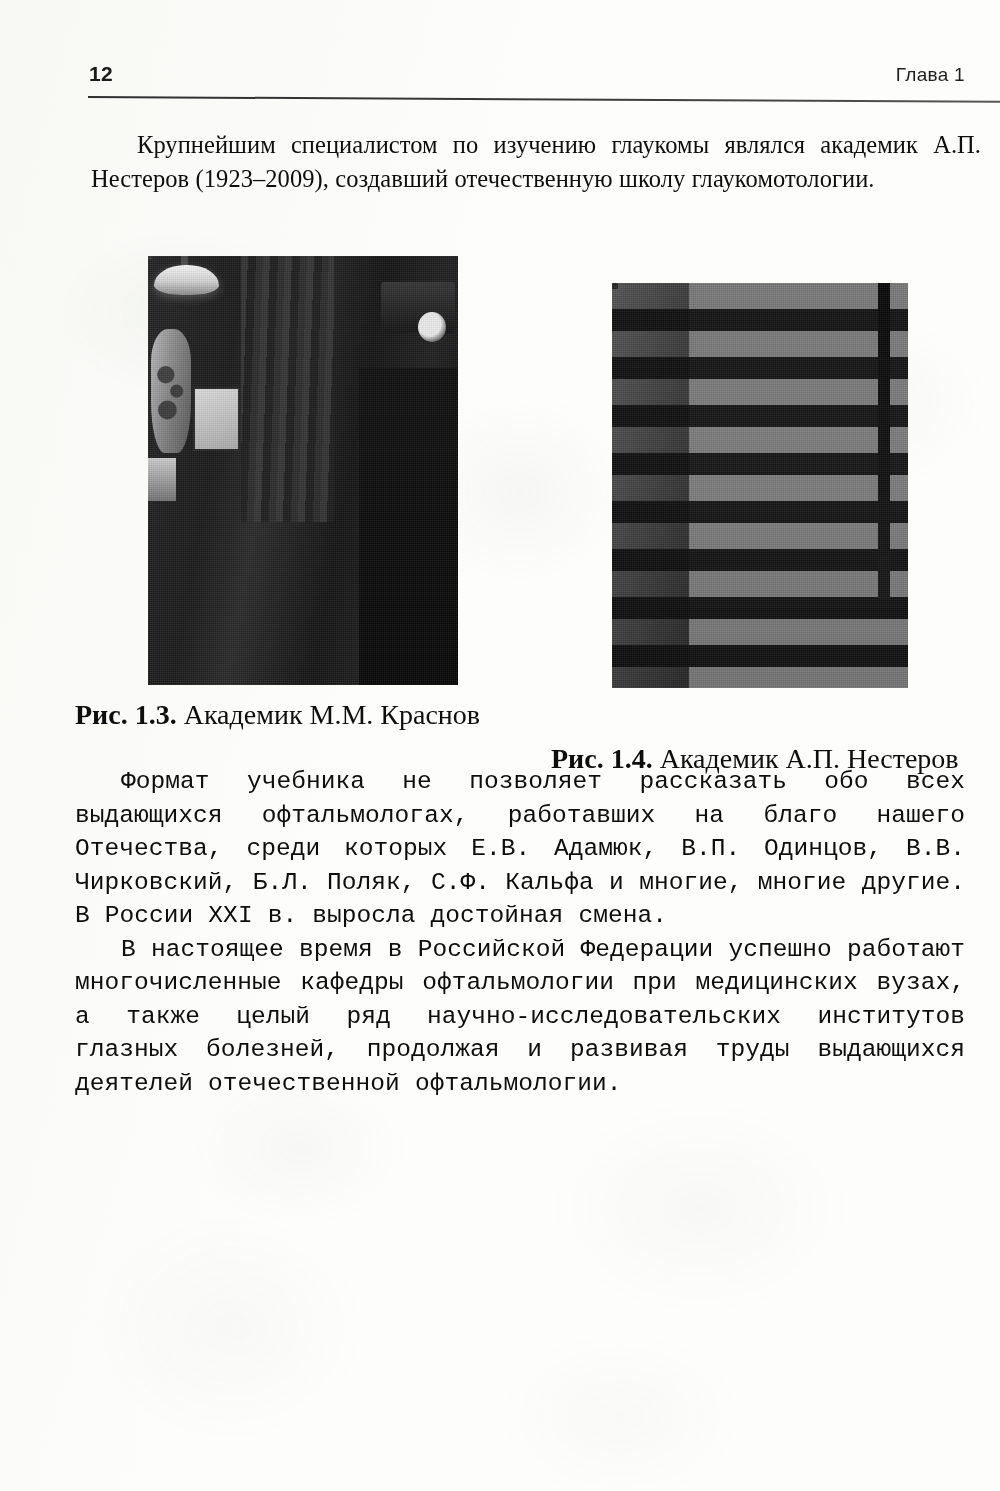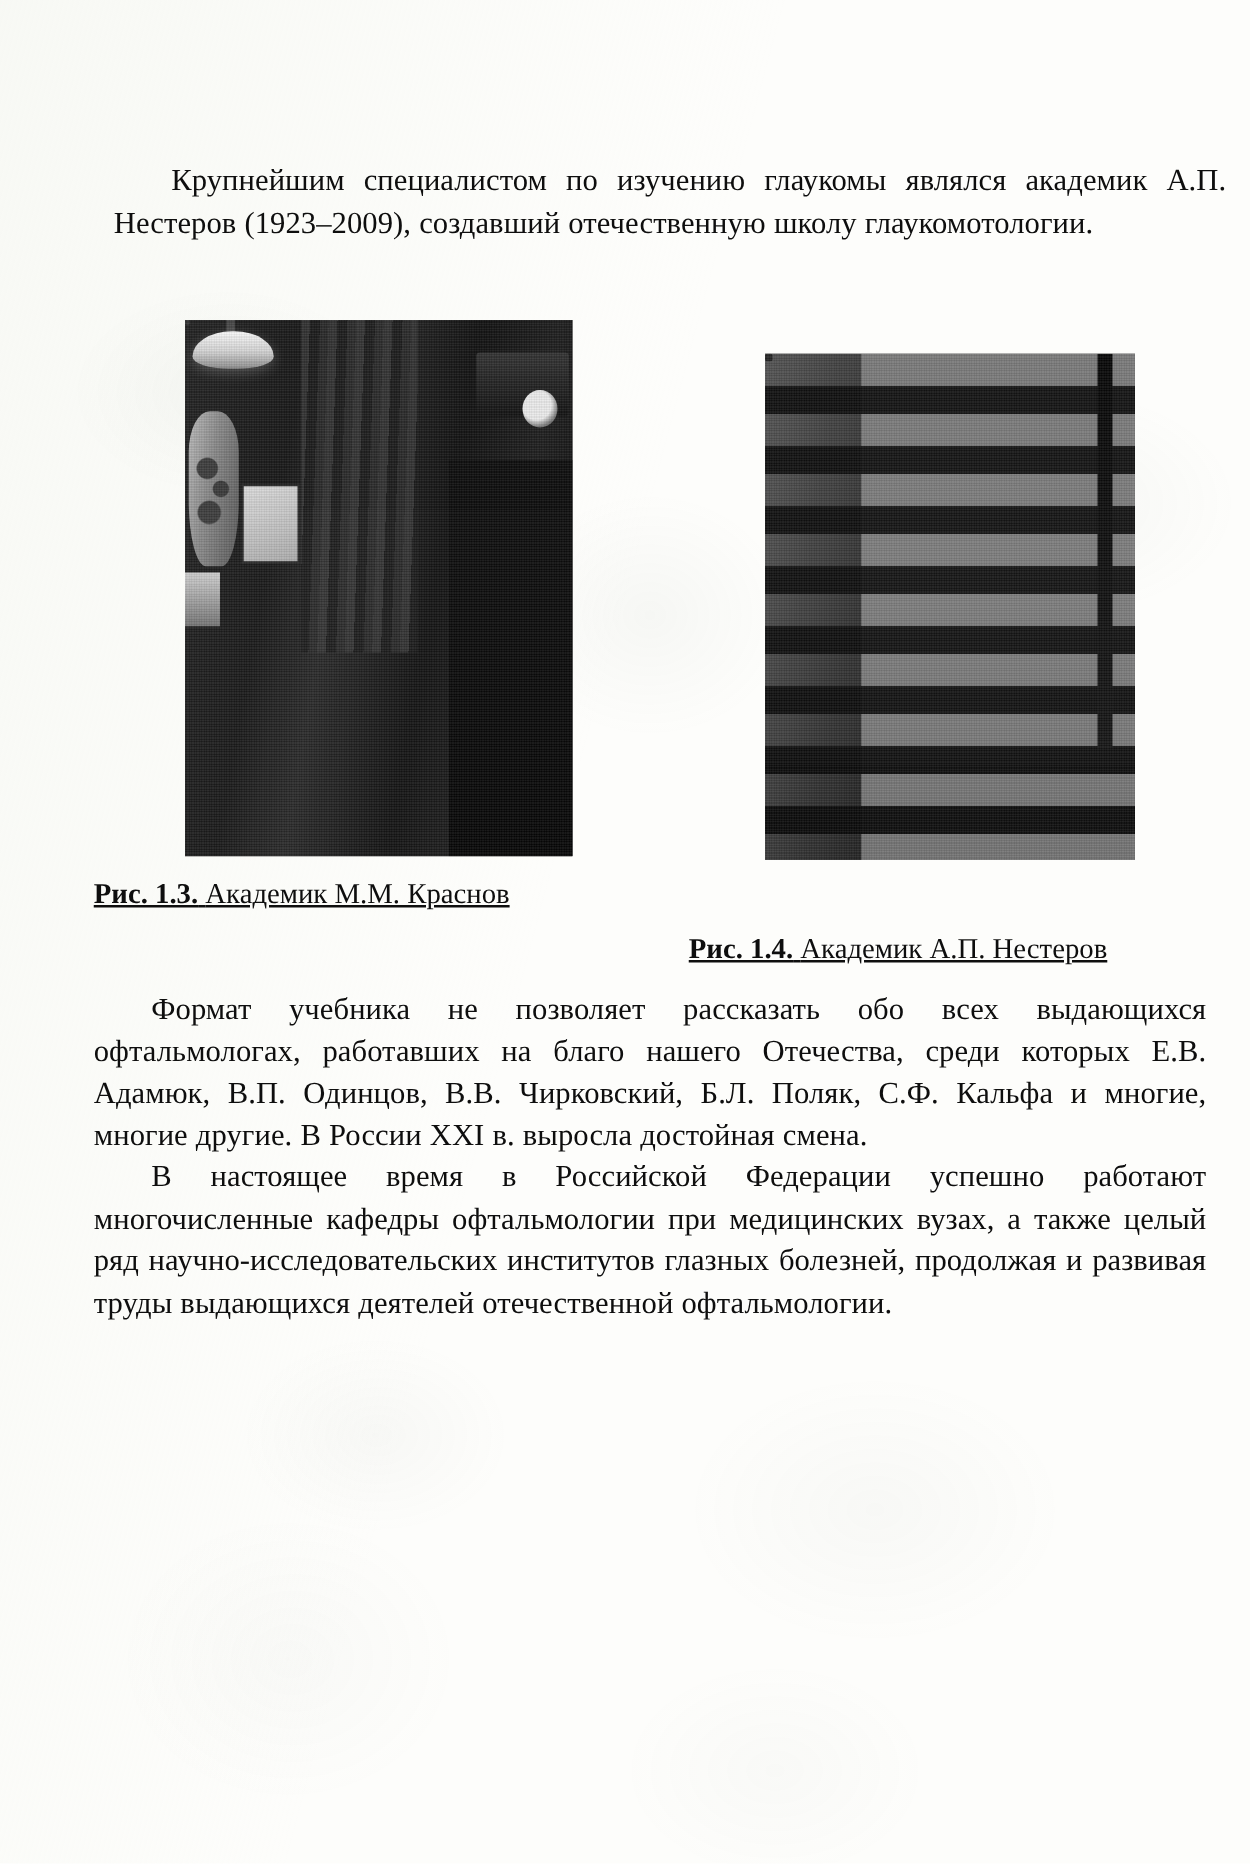--- a/index.html
+++ b/index.html
@@ -349,44 +349,49 @@
   
   .captions {
     position: absolute;
     left: 0;
     top: 700px;
     width: 1000px;
     height: 36px;
   }
   .caption {
     position: absolute;
-    font-size: 23px;
+    font-size: 28px;
     line-height: 30px;
     white-space: nowrap;
-    text-decoration: underline;
   }
   .caption .num { font-weight: bold; }
   .cap-left  { left: 75px;  top: 0; }
   .cap-right { left: 551px; top: 0; margin-top: 44px; }
 
   
   .content-lower {
     position: absolute;
     left: 75px;
-    top: 791px;
+    top: 765px;
     width: 890px;
+    font-family: Liberation Mono, monospace;
   }
 </style>
 </head>
 <body>
 
 <div class="page">
 
   <div class="paper-texture"></div>
 
+  <div class="running-head">
+    <div class="folio">12</div>
+    <div class="chapter-label">Глава 1</div>
+    <div class="head-rule"></div>
+  </div>
 
   <div class="content">
     <p class="body">Крупнейшим специалистом по изучению глаукомы являлся академик А.П. Нестеров (1923–2009), создавший отечественную школу глаукомотологии.</p>
   </div>
 
   <div class="figures">
 
     <div class="figure fig-left">
       <div class="photo l-photo">
         <div class="bg l-bg"></div>

